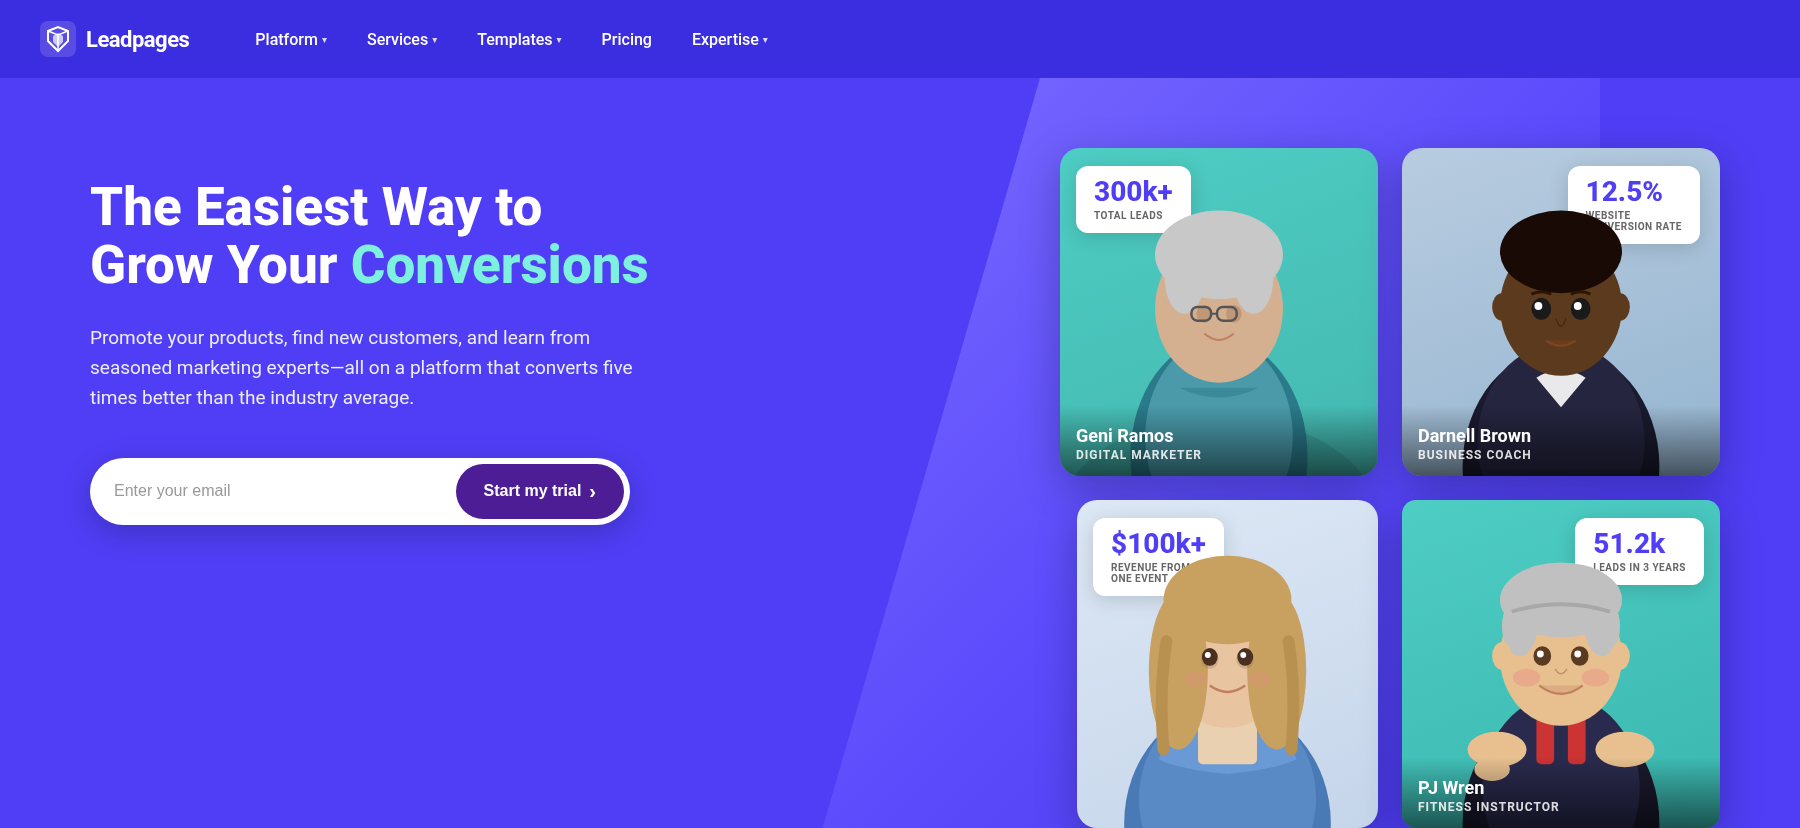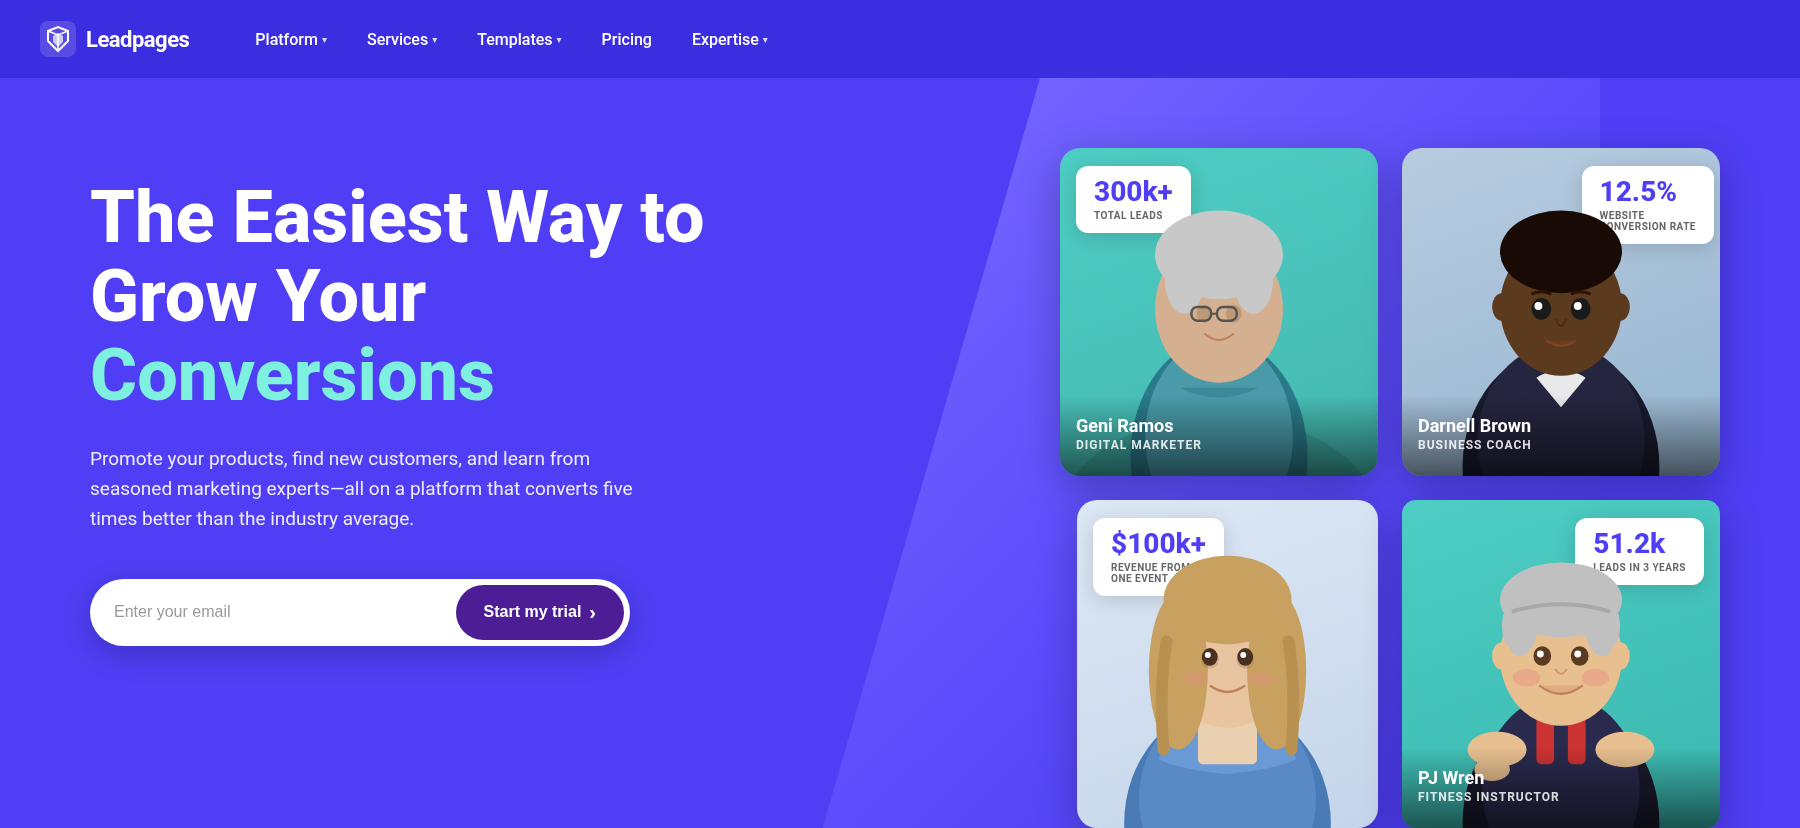--- a/index.html
+++ b/index.html
@@ -123,21 +123,21 @@
 
     
     .hero-content {
       position: absolute;
       top: 100px;
       left: 90px;
       width: 700px;
     }
 
     .hero-title {
-      font-size: 72px;
+      font-size: 53px;
       font-weight: 800;
       color: white;
       line-height: 1.1;
       margin-bottom: 28px;
     }
 
     .hero-title-accent {
       color: #7ef0e0;
     }
 
@@ -237,41 +237,41 @@
       margin-top: 4px;
     }
 
     
     .card-name-overlay {
       position: absolute;
       bottom: 0;
       left: 0;
       right: 0;
       background: linear-gradient(to top, rgba(0,0,0,0.55) 0%, transparent 100%);
-      padding: 20px 16px 24px;
+      padding: 20px 16px 14px;
     }
 
     .card-person-name {
       color: white;
       font-size: 18px;
       font-weight: 700;
     }
 
     .card-person-role {
       color: rgba(255,255,255,0.85);
       font-size: 12px;
       font-weight: 700;
       text-transform: uppercase;
       letter-spacing: 1px;
       margin-top: 2px;
     }
 
     
     .card-1 .stat-badge { top: 18px; left: 16px; }
-    .card-2 .stat-badge { top: 18px; right: 6px; }
+    .card-2 .stat-badge { top: 18px; right: 20px; }
     .card-3 .stat-badge { top: 18px; left: 16px; }
     .card-4 .stat-badge { top: 18px; right: 16px; }
   </style>
 </head>
 <body>
 
 <nav>
   <div class="nav-logo">
     <svg class="logo-icon" viewBox="0 0 36 36" fill="none">
       <rect width="36" height="36" rx="8" fill="rgba(255,255,255,0.15)"></rect>

